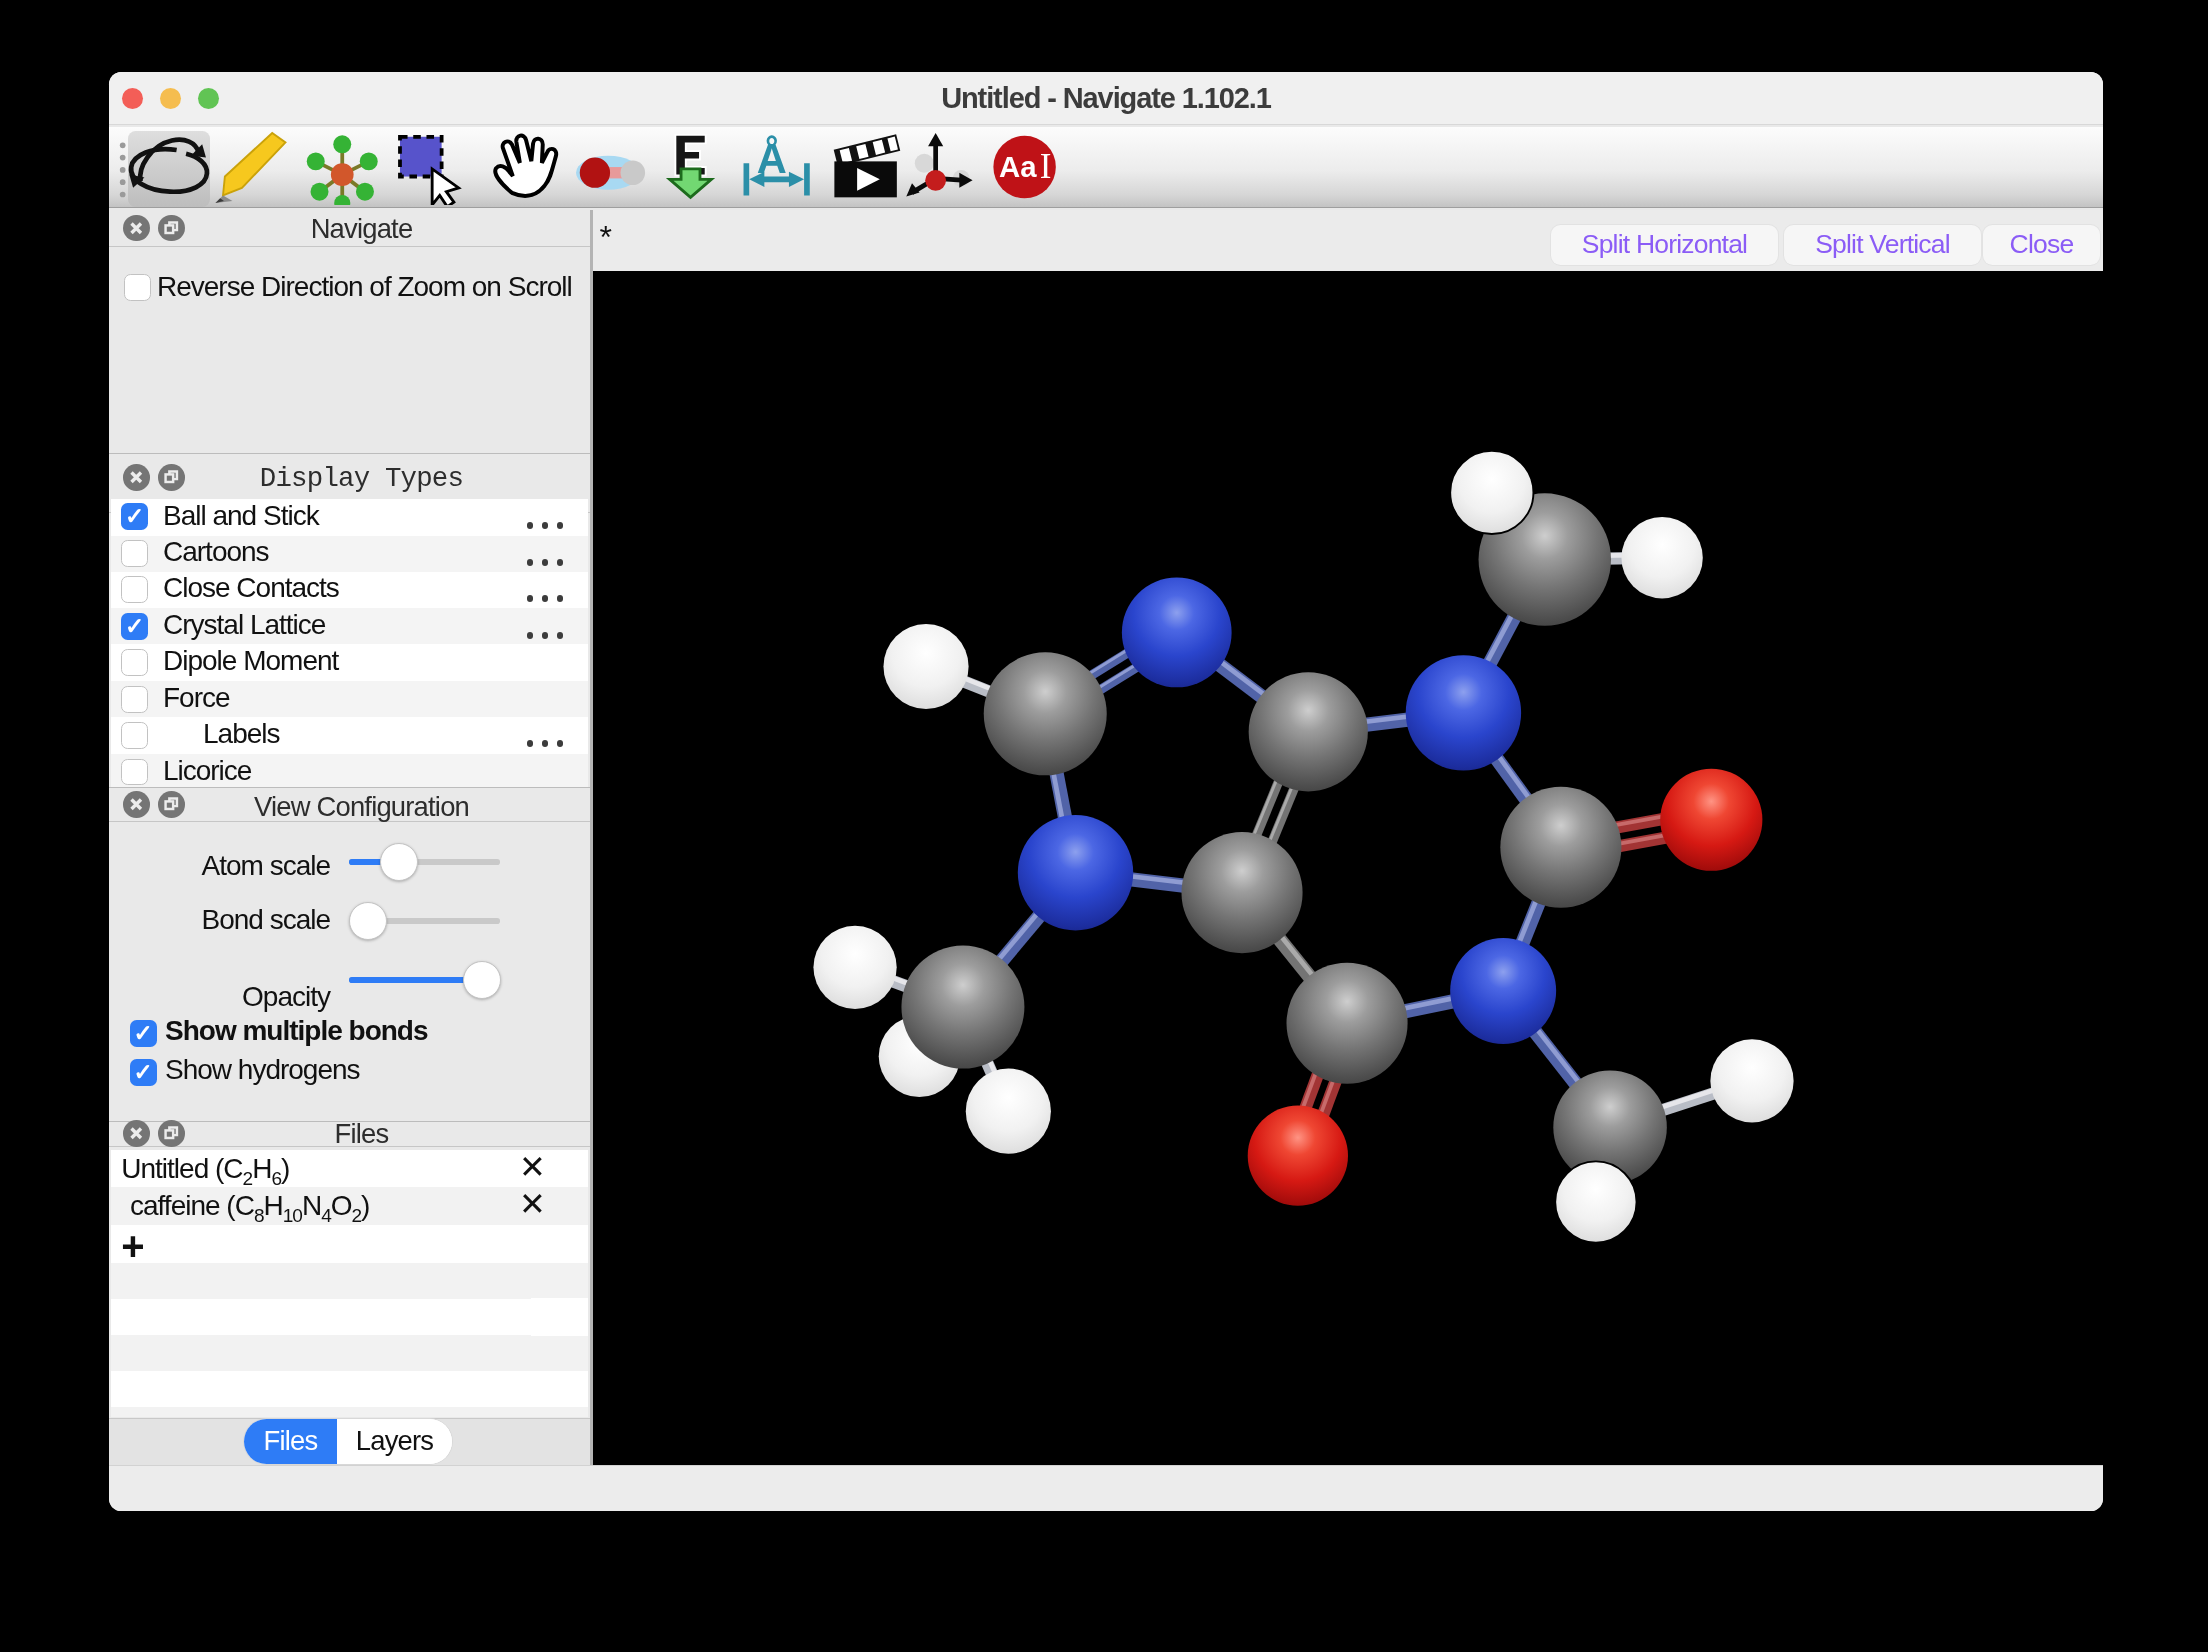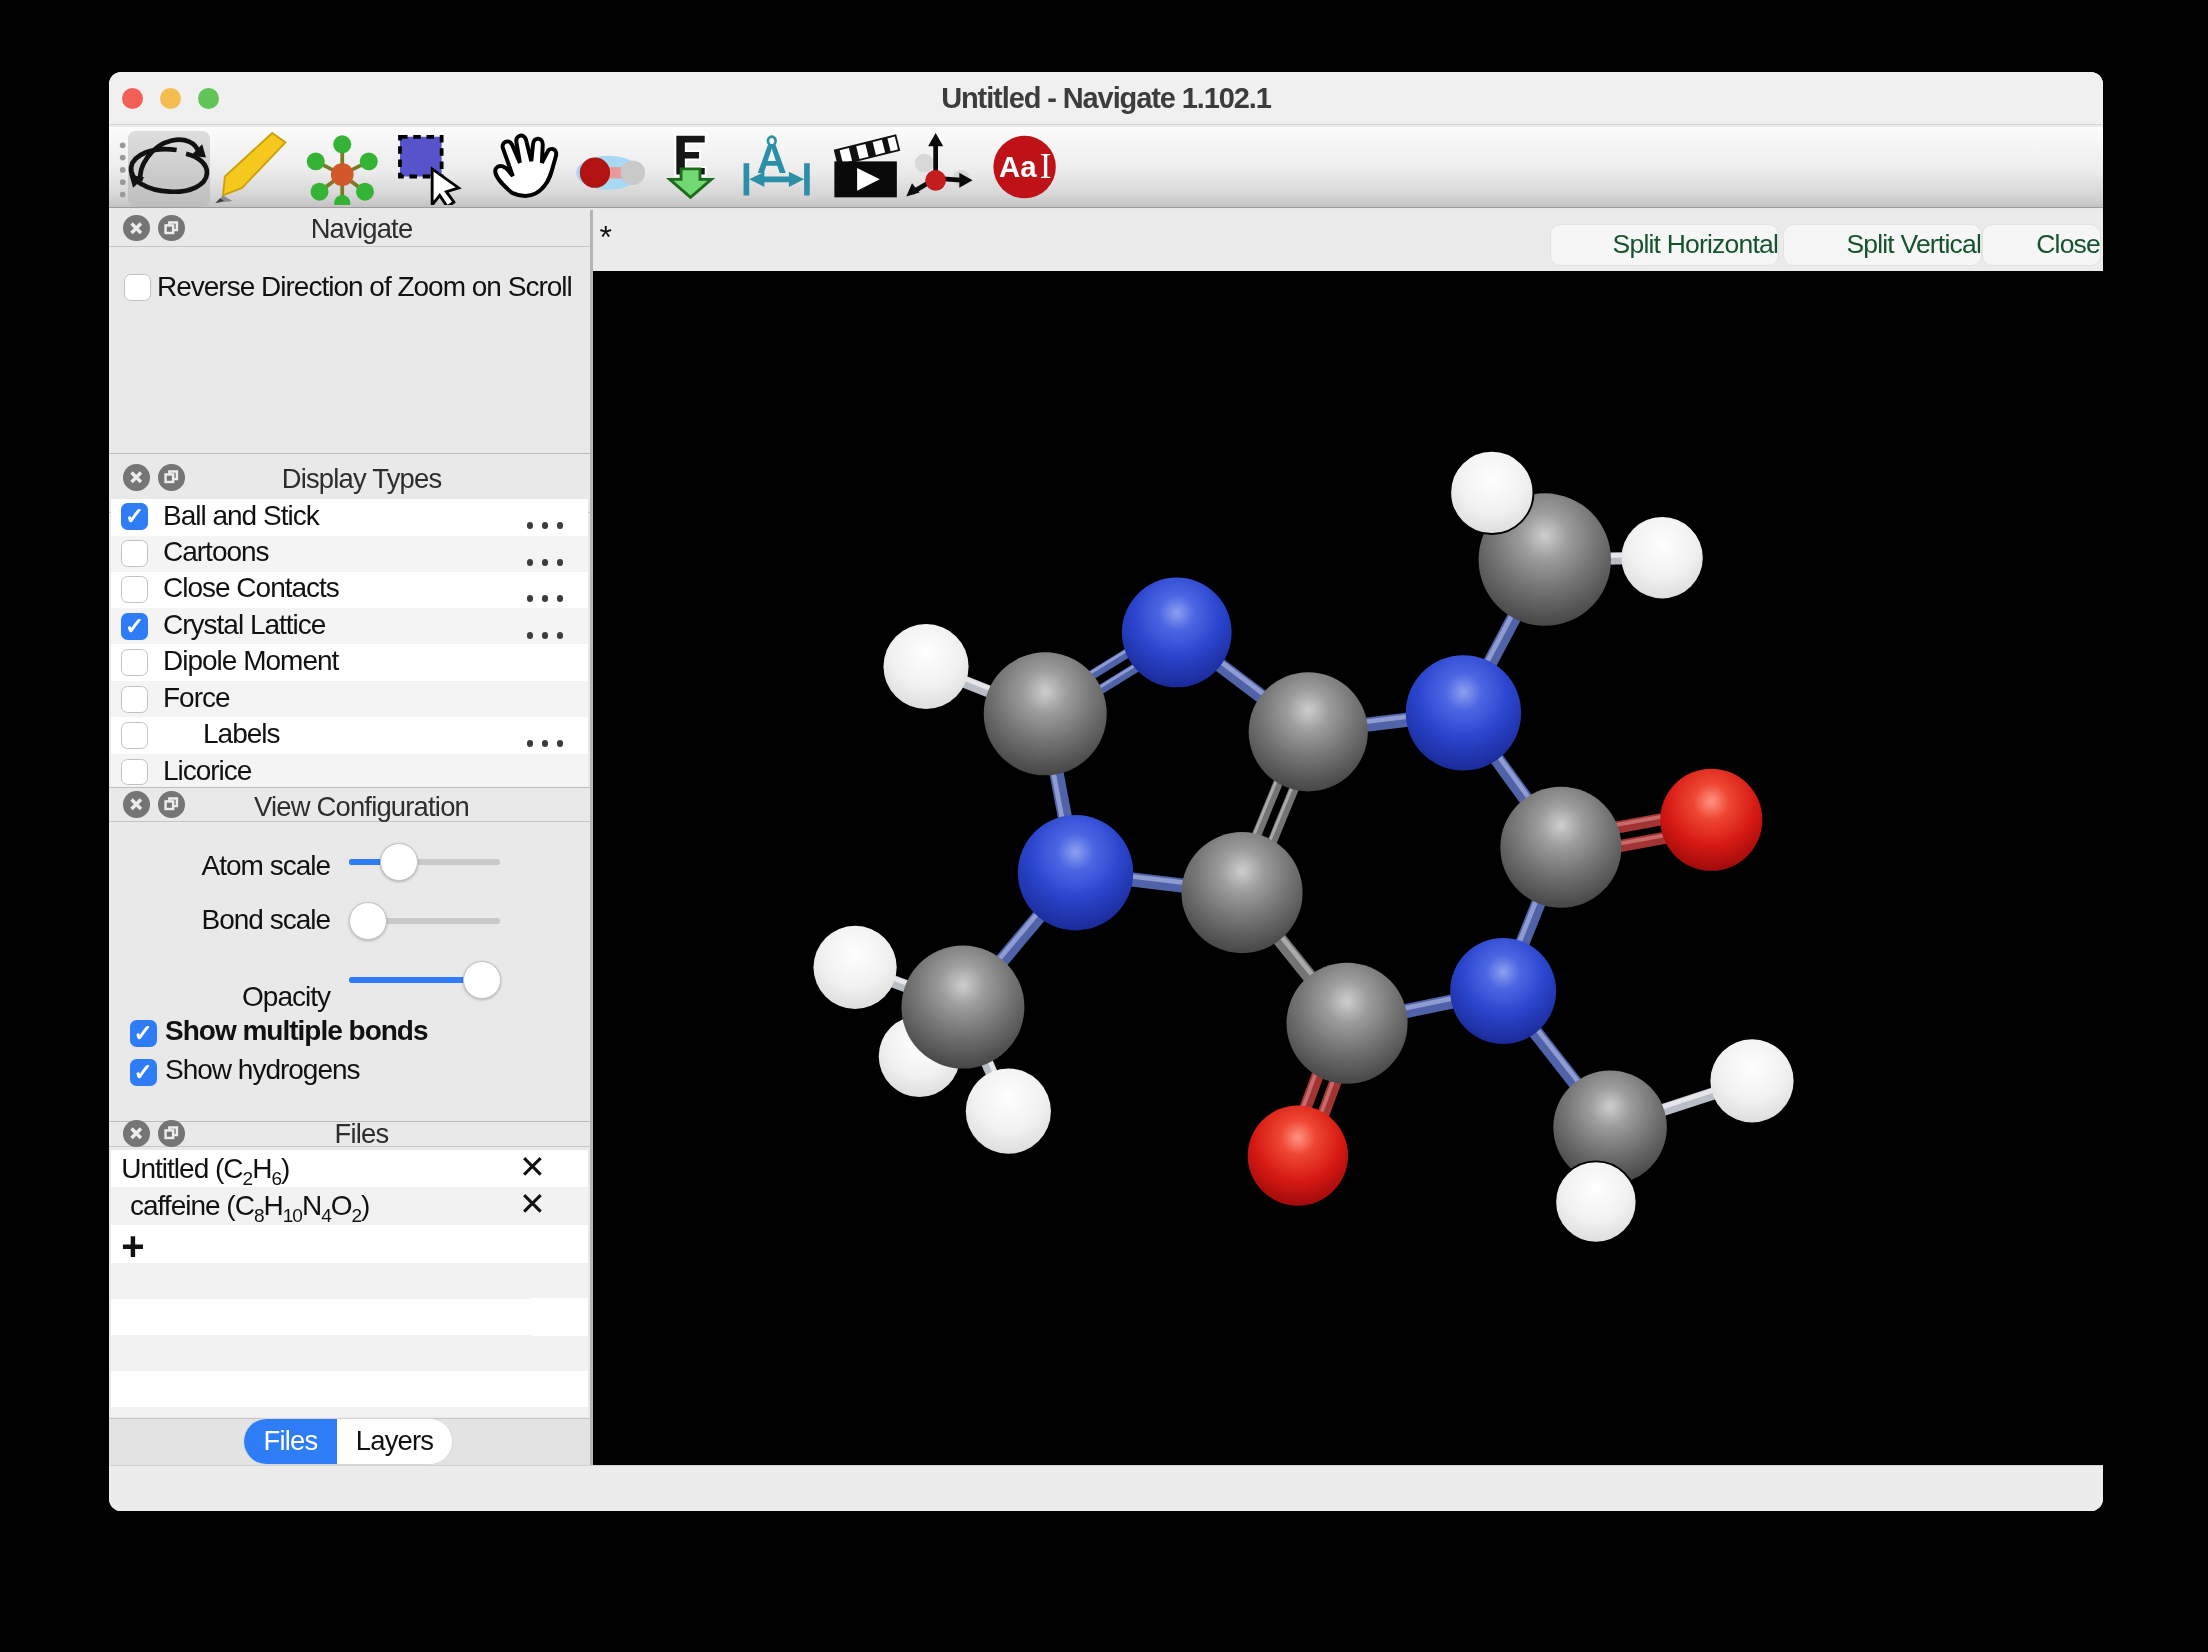--- a/index.html
+++ b/index.html
@@ -48,21 +48,21 @@
   background:#fff; box-shadow:0 0 0 0.9px #d8d8d8; overflow:hidden; white-space:nowrap; }
 #segctl .sf { display:inline-block; width:93px; height:45px; background:#2e7cf6; color:#fff;
   font-size:27.4px; letter-spacing:-0.8px; text-align:center; line-height:44px; }
 #segctl .sl2 { display:inline-block; width:115px; height:45px; background:#fff; color:#111;
   font-size:27.4px; letter-spacing:-0.8px; text-align:center; line-height:44px; }
 
 #vdiv { position:absolute; left:481px; top:138px; width:2.8px; height:1255px; background:#b4b4b4; }
 #tabbar { position:absolute; left:484px; top:138px; width:1510px; height:61px; background:#ebebeb; }
 #star { position:absolute; left:6.6px; top:8.5px; font-size:32px; color:#111; }
 .splitbtn { position:absolute; top:15px; height:40px; border-radius:9.5px; background:#f6f6f6;
-  box-shadow:0 0 0 0.9px #e2e2e2; color:#14532d; font-size:26.5px; letter-spacing:-0.8px; text-align:right; line-height:39px; }
+  box-shadow:0 0 0 0.9px #e2e2e2; color:#8b5cf6; font-size:26.5px; letter-spacing:-0.8px; text-align:center; line-height:39px; }
 #viewport { position:absolute; left:484px; top:199px; width:1510px; height:1195px; background:#000; }
 #statusbar { position:absolute; left:0; top:1393px; width:1994px; height:46px; background:#ececec;
   border-top:1.9px solid #d2d2d2; }
 sub { font-size:0.68em; }
 .xmark { position:absolute; font-size:32px; color:#111; font-weight:400; }
 </style>
 </head>
 <body>
 <div id="win">
   <div id="titlebar">
@@ -199,21 +199,21 @@
       </div>
     <div class="cbtn" style="left:49px; top:4.7px;">
         <svg width="26.5" height="26.5" viewBox="0 0 28 28">
           <rect x="8" y="11" width="8" height="8" fill="none" stroke="#ececec" stroke-width="2.6"></rect>
           <path d="M12 11 L12 8 L20 8 L20 16 L16 16" fill="none" stroke="#ececec" stroke-width="2.6"></path>
         </svg>
       </div>
     <div class="ckb" style="left:15px; top:64px;"></div>
     <div class="lbl" style="left:48px; top:61px;">Reverse Direction of Zoom on Scroll</div>
 
-    <div class="sechead" style="top:243px; height:60px;">
+    <div class="sechead" style="top:243px; height:60px;font-family:Liberation Mono, monospace;">
       <div class="t" style="top:8.5px;">Display Types</div>
     </div>
     <div class="cbtn" style="left:14px; top:254px;">
         <svg width="26.5" height="26.5" viewBox="0 0 28 28">
           <path d="M9 9 L19 19 M19 9 L9 19" stroke="#ececec" stroke-width="3.6"></path>
         </svg>
       </div>
     <div class="cbtn" style="left:49px; top:254px;">
         <svg width="26.5" height="26.5" viewBox="0 0 28 28">
           <rect x="8" y="11" width="8" height="8" fill="none" stroke="#ececec" stroke-width="2.6"></rect>

